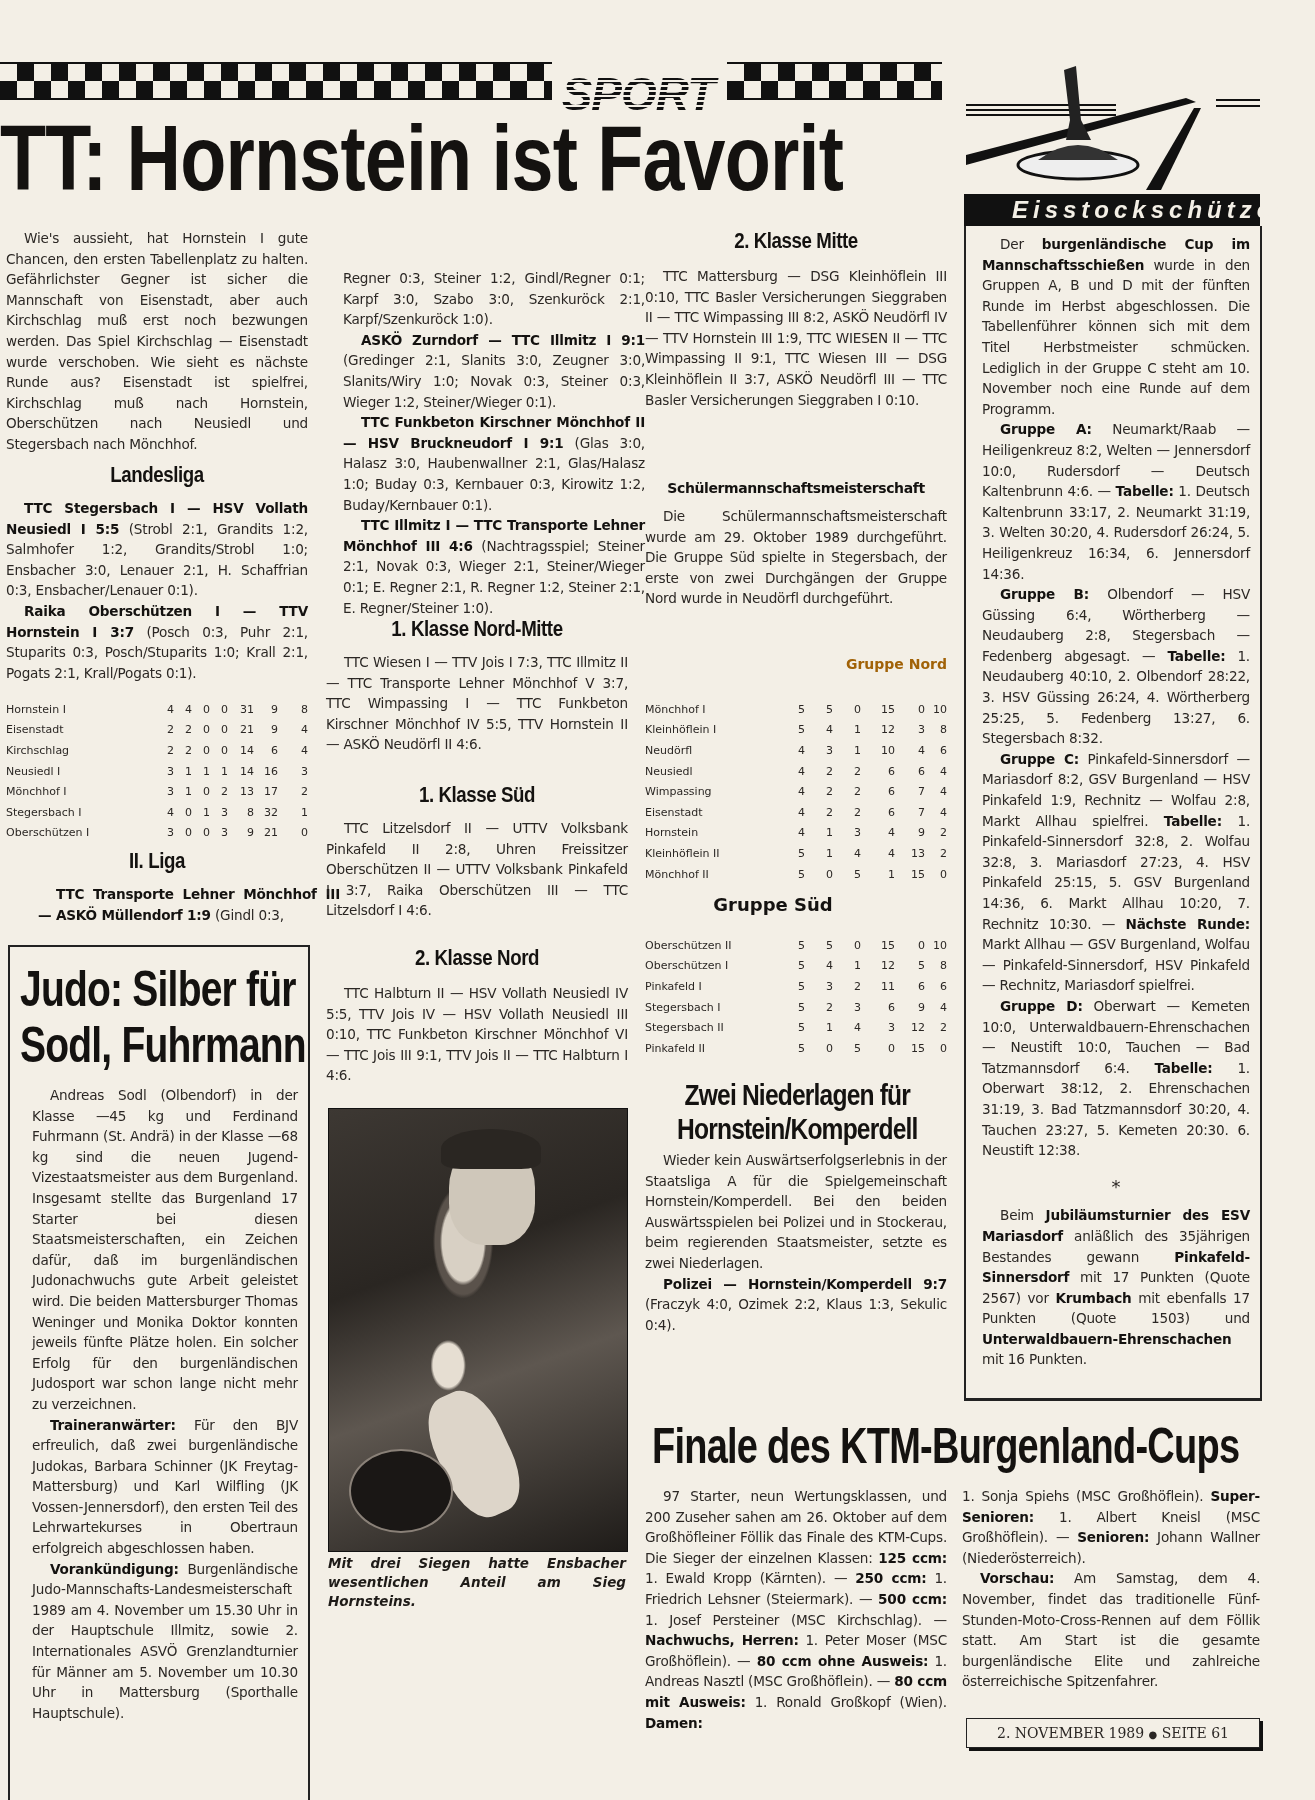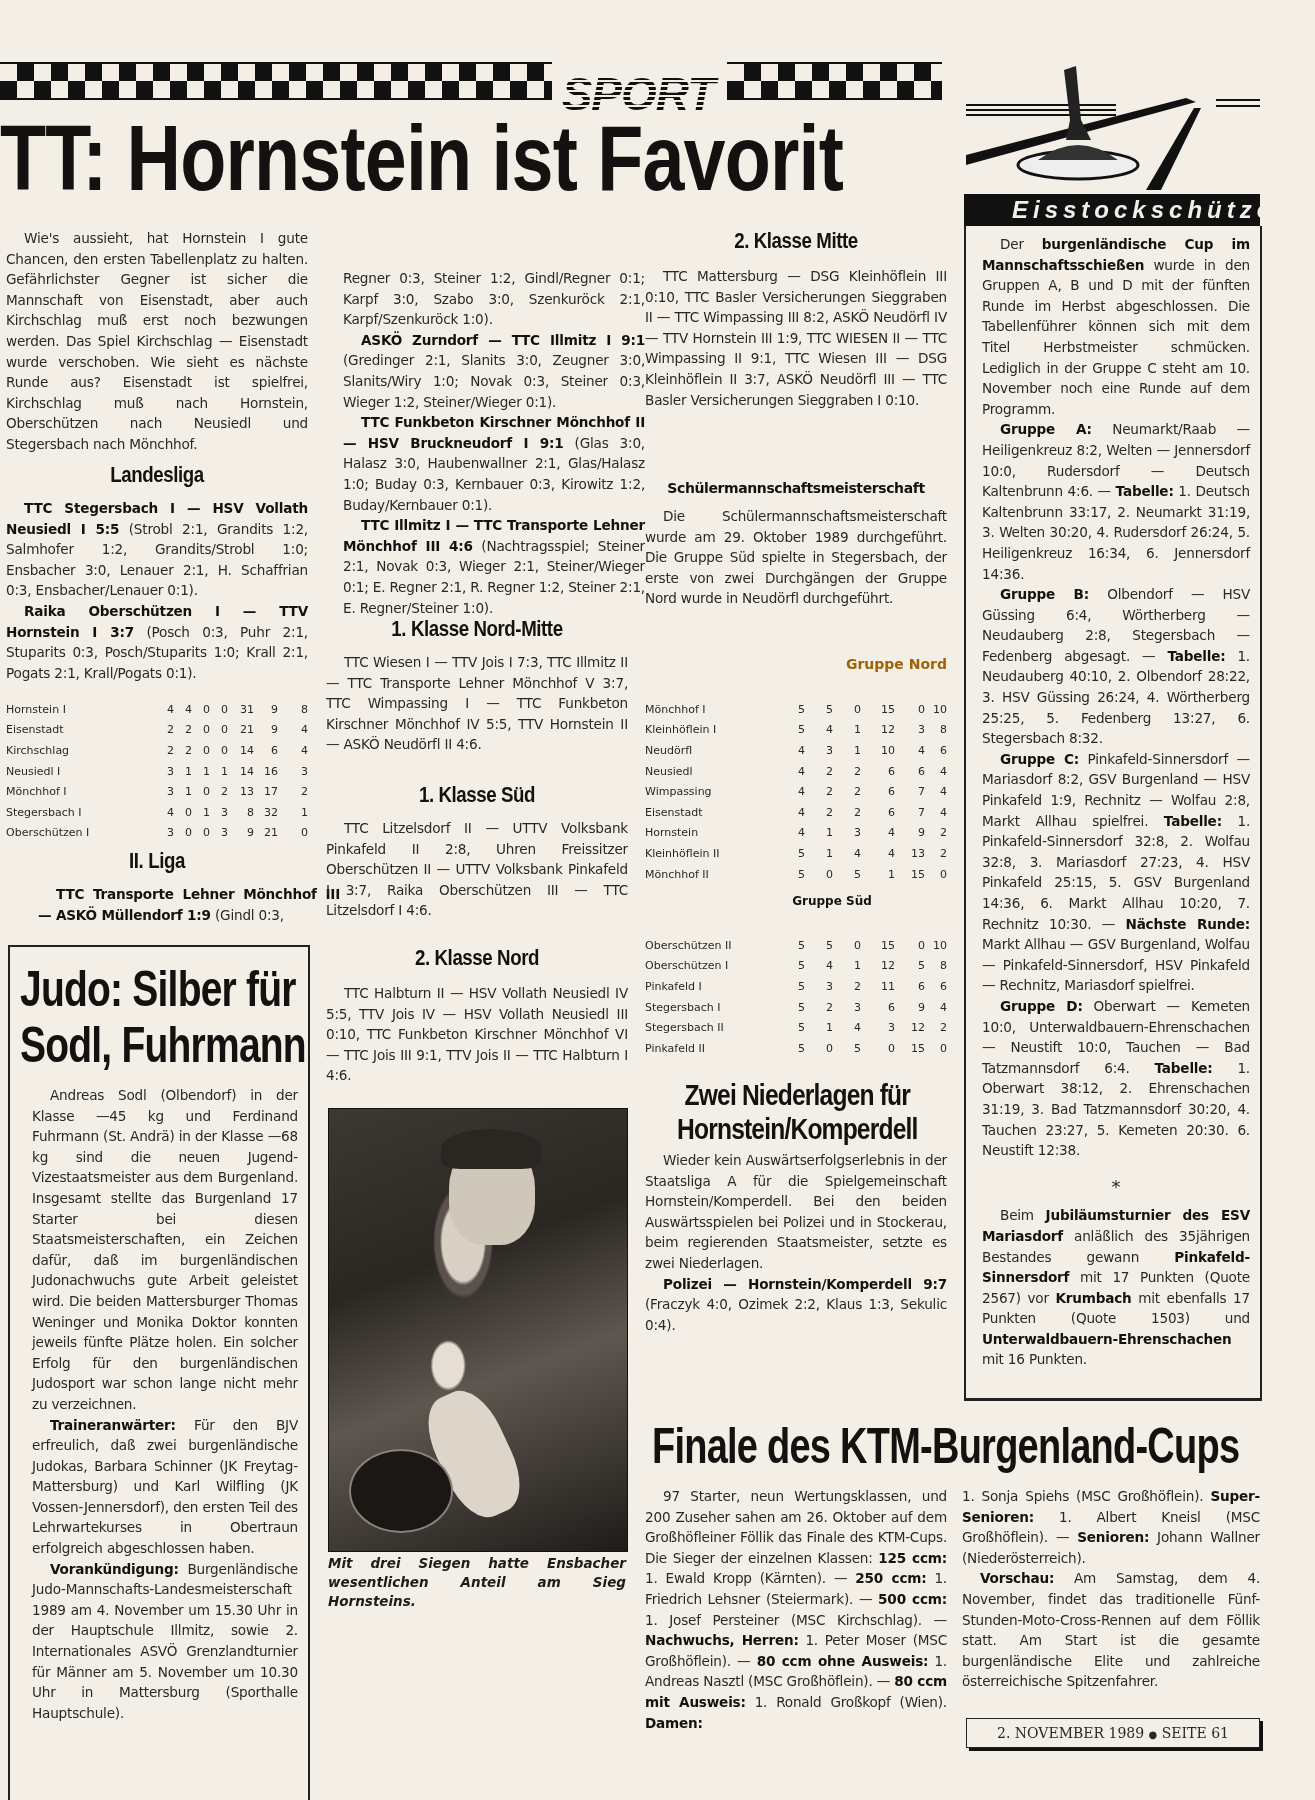--- a/index.html
+++ b/index.html
@@ -277,21 +277,21 @@
         <td>5</td>
         <td>0</td>
         <td>5</td>
         <td>1</td>
         <td>15</td>
         <td>0</td>
       </tr>
     </tbody>
 </table>
 
-<div class="abs" style="left:681px;top:894px;width:302px;text-align:center;font-family:'DejaVu Sans',sans-serif;font-weight:bold;font-size:12px;color:#141210;">Gruppe Süd</div>
+<div class="abs" style="left:622px;top:894px;width:302px;text-align:center;font-family:'DejaVu Sans',sans-serif;font-weight:bold;font-size:18px;color:#141210;">Gruppe Süd</div>
 <table class="abs st" style="left:645px;top:920px;width:302px;">
   <colgroup>
       <col style="width:140px">
       <col style="width:20px">
       <col style="width:28px">
       <col style="width:28px">
       <col style="width:34px">
       <col style="width:30px">
       <col style="width:22px">
     </colgroup>

